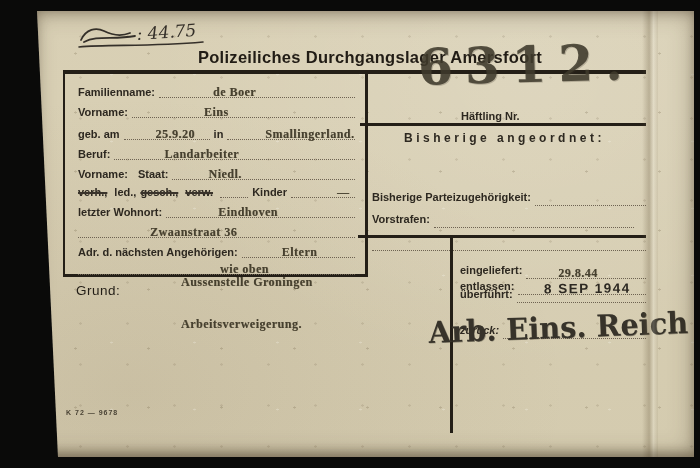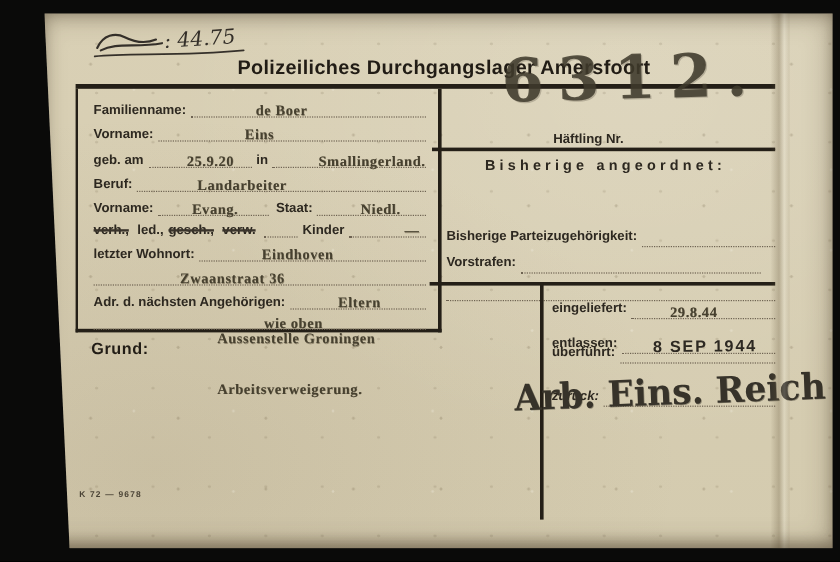--- a/index.html
+++ b/index.html
@@ -49,32 +49,32 @@
   #haftling-row{left:335px;right:48px;top:82px;}
   #big-number{position:absolute;left:388px;top:24px;font-family:"DejaVu Serif",serif;
         font-weight:700;font-size:50px;letter-spacing:12px;color:rgba(62,57,44,.85);
         transform:rotate(-1.5deg);white-space:nowrap;text-shadow:1px 1px 0 rgba(62,57,44,.25);}
   #schutzhaft-header{position:absolute;left:333px;width:283px;top:120px;text-align:center;
         font-weight:700;font-size:12px;letter-spacing:3.5px;color:#2d2820;}
   #row-am{left:342px;right:48px;top:141px;}
   #row-partei{left:342px;right:48px;top:163px;}
   #row-vorstrafen{left:342px;right:60px;top:185px;}
   #row-extra{left:342px;right:48px;top:208px;}
-  #row-eingeliefert{left:430px;right:48px;top:223px;}
+  #row-eingeliefert{left:430px;right:48px;top:236px;}
   #row-entlassen{left:430px;right:48px;top:252px;}
   #row-ueberfuehrt{left:430px;right:48px;top:260px;}
   #row-zurueck{left:430px;right:48px;top:296px;font-style:italic;}
   .stamp-date{font-weight:700;font-size:13.5px;letter-spacing:1.5px;color:#2d2922;
         transform:rotate(-.6deg) translateY(2px);white-space:nowrap;}
   #arb-stamp{position:absolute;left:398px;top:304px;font-family:"DejaVu Serif",serif;
         font-weight:700;font-size:30px;color:#37332a;white-space:nowrap;
         transform:rotate(-2.2deg) scaleX(.96);transform-origin:left top;
         text-shadow:.6px .6px 0 rgba(55,50,40,.45);}
   
-  #grund-label{position:absolute;left:46px;top:272px;font-weight:700;font-size:13.5px;
+  #grund-label{position:absolute;left:46px;top:272px;font-weight:400;font-size:13.5px;
         letter-spacing:.5px;color:#221d16;}
   #grund-line1{position:absolute;left:127px;top:264px;}
   #grund-line2{position:absolute;left:127px;top:306px;}
   #form-code{position:absolute;left:36px;top:398px;font-weight:700;font-size:7px;
         letter-spacing:1px;color:#4a4335;}
   
   #handwriting{position:absolute;left:45px;top:5px;}
 </style>
 </head>
 <body>
@@ -116,23 +116,20 @@
         </span>
       </div>
       <div class="frow" style="top:70px">
         <span class="plabel">Beruf:</span>
         <span class="dline">
           <span class="typed" style="margin-left:26px">Landarbeiter</span>
         </span>
       </div>
       <div class="frow" style="top:90px">
         <span class="plabel">Vorname:</span>
-        <span class="dline" style="flex:0 0 92px">
-          <span class="typed" style="margin-left:4px">Evang.</span>
-        </span>
         <span class="plabel" style="padding-left:6px">Staat:</span>
         <span class="dline">
           <span class="typed" style="margin-left:12px">Niedl.</span>
         </span>
       </div>
       <div class="frow" style="top:108px">
         <span class="plabel struckx">verh.,</span>
         <span class="plabel">led.,</span>
         <span class="plabel struckx">gesch.,</span>
         <span class="plabel struckx">verw.</span>

